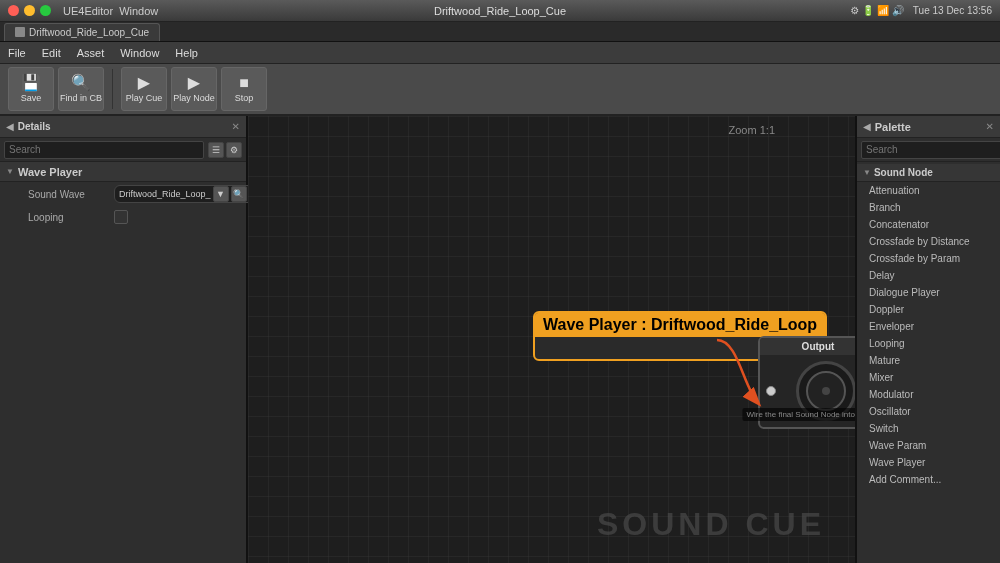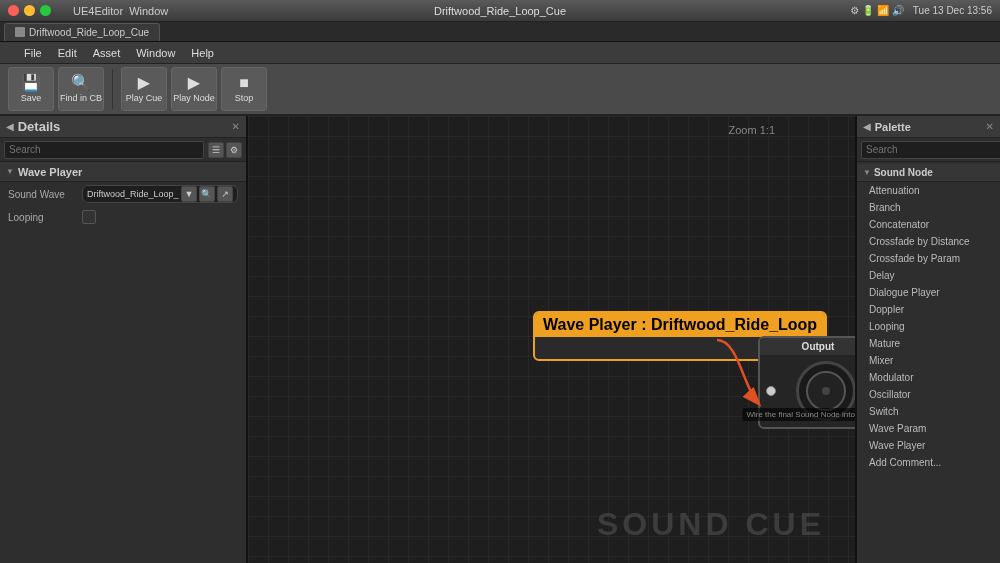--- a/index.html
+++ b/index.html
@@ -10,42 +10,42 @@
       width: 100%; height: 22px; background: linear-gradient(to bottom, #5a5a5a, #3a3a3a);
       display: flex; align-items: center; justify-content: space-between; padding: 0 8px;
       border-bottom: 1px solid #222;
     }
     .title-bar-left { display: flex; align-items: center; gap: 6px; }
     .traffic-light { display: flex; gap: 5px; }
     .tl { width: 11px; height: 11px; border-radius: 50%; }
     .tl-red { background: #ff5f56; }
     .tl-yellow { background: #ffbd2e; }
     .tl-green { background: #27c93f; }
-    .title-bar-app { color: #ccc; font-size: 11px; margin-left: 16px; }
+    .title-bar-app { color: #ccc; font-size: 11px; margin-left: 6px; }
     .title-bar-window { color: #ccc; font-size: 11px; }
     .title-bar-center { color: #ddd; font-size: 11px; position: absolute; left: 50%; transform: translateX(-50%); }
     .title-bar-right { display: flex; align-items: center; gap: 8px; color: #ccc; font-size: 10px; }
 
     
     .tab-bar {
       width: 100%; height: 20px; background: #2a2a2a;
       display: flex; align-items: center; padding: 0 4px;
       border-bottom: 1px solid #111;
     }
     .tab {
       height: 18px; padding: 0 10px; background: #3a3a3a; border-radius: 3px 3px 0 0;
       display: flex; align-items: center; gap: 4px; color: #ccc; font-size: 10px;
       border: 1px solid #555; border-bottom: none;
     }
     .tab .tab-icon { width: 10px; height: 10px; background: #888; border-radius: 1px; }
 
     
     .menu-bar {
       width: 100%; height: 22px; background: #3c3c3c;
-      display: flex; align-items: center; padding: 0 24px; gap: 16px;
+      display: flex; align-items: center; padding: 0 8px; gap: 16px;
       border-bottom: 1px solid #222;
     }
     .menu-item { color: #ddd; font-size: 11px; cursor: pointer; }
 
     
     .toolbar {
       width: 100%; height: 52px; background: #4a4a4a;
       display: flex; align-items: center; padding: 4px 8px; gap: 4px;
       border-bottom: 2px solid #222;
     }
@@ -65,42 +65,42 @@
     
     .left-panel {
       width: 248px; min-width: 248px; background: #2e2e2e;
       border-right: 2px solid #111; display: flex; flex-direction: column;
     }
     .panel-header {
       height: 22px; background: #3a3a3a; display: flex; align-items: center;
       padding: 0 6px; gap: 4px; border-bottom: 1px solid #222;
     }
     .panel-header-icon { font-size: 10px; color: #aaa; }
-    .panel-title { color: #ccc; font-size: 13px; font-weight: bold; }
+    .panel-title { color: #ccc; font-size: 10px; font-weight: bold; }
     .panel-close { margin-left: auto; color: #888; font-size: 10px; cursor: pointer; }
     .search-bar {
       height: 24px; display: flex; align-items: center; padding: 2px 4px;
       background: #2e2e2e; border-bottom: 1px solid #222; gap: 4px;
     }
     .search-input {
       flex: 1; height: 18px; background: #1e1e1e; border: 1px solid #444;
       border-radius: 2px; color: #ccc; font-size: 10px; padding: 0 4px;
     }
     .search-btns { display: flex; gap: 2px; }
     .search-btn { width: 16px; height: 16px; background: #555; border: 1px solid #444; border-radius: 2px; color: #ccc; font-size: 9px; display: flex; align-items: center; justify-content: center; cursor: pointer; }
 
     .section-header {
       height: 20px; background: #363636; display: flex; align-items: center;
       padding: 0 6px; gap: 4px; border-bottom: 1px solid #222;
     }
     .section-arrow { color: #888; font-size: 8px; }
     .section-title { color: #ccc; font-size: 11px; font-weight: bold; }
 
     .property-row {
-      display: flex; align-items: center; padding: 3px 8px; gap: 4px; min-height: 22px;
+      display: flex; align-items: center; padding: 3px 0; gap: 16px; min-height: 22px; margin-left: 28px;
     }
     .property-label { color: #aaa; font-size: 10px; min-width: 70px; }
     .property-value {
       flex: 1; height: 18px; background: #1e1e1e; border: 1px solid #444;
       border-radius: 6px; color: #ccc; font-size: 10px; display: flex; align-items: center;
       padding: 0 4px; gap: 2px;
     }
     .property-value-text { font-size: 9px; overflow: hidden; white-space: nowrap; }
     .prop-btn { width: 16px; height: 16px; background: #555; border: 1px solid #444; border-radius: 2px; color: #ccc; font-size: 9px; display: flex; align-items: center; justify-content: center; cursor: pointer; flex-shrink: 0; }
     .checkbox { width: 14px; height: 14px; background: #333; border: 1px solid #555; border-radius: 2px; }
@@ -349,20 +349,21 @@
       </div>
       <div id="palette-items-container">
           <div class="palette-item">Attenuation</div>
           <div class="palette-item">Branch</div>
           <div class="palette-item">Concatenator</div>
           <div class="palette-item">Crossfade by Distance</div>
           <div class="palette-item">Crossfade by Param</div>
           <div class="palette-item">Delay</div>
           <div class="palette-item">Dialogue Player</div>
           <div class="palette-item">Doppler</div>
+          <div class="palette-item">Enveloper</div>
           <div class="palette-item">Looping</div>
           <div class="palette-item">Mature</div>
           <div class="palette-item">Mixer</div>
           <div class="palette-item">Modulator</div>
           <div class="palette-item">Oscillator</div>
           <div class="palette-item">Switch</div>
           <div class="palette-item">Wave Param</div>
           <div class="palette-item">Wave Player</div>
           <div class="palette-item">Add Comment...</div>
         </div>

